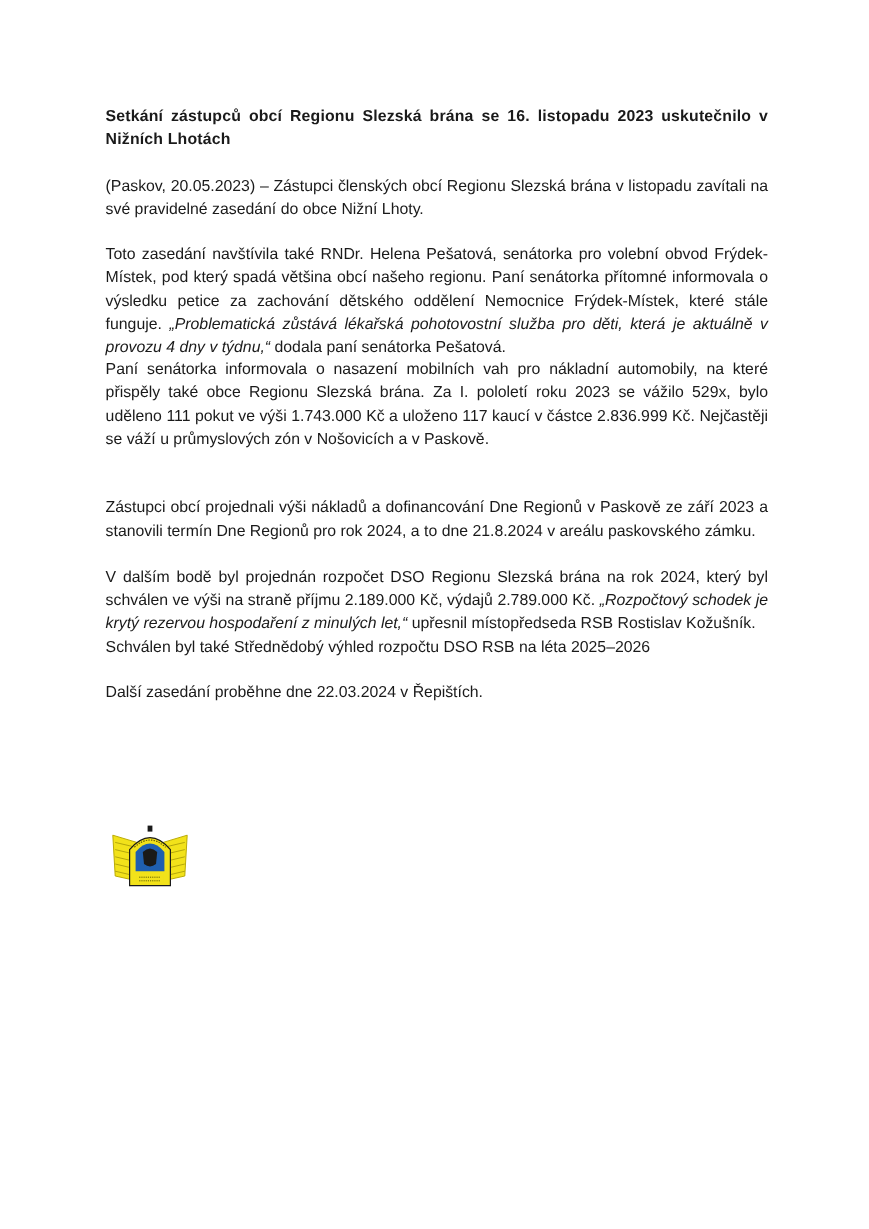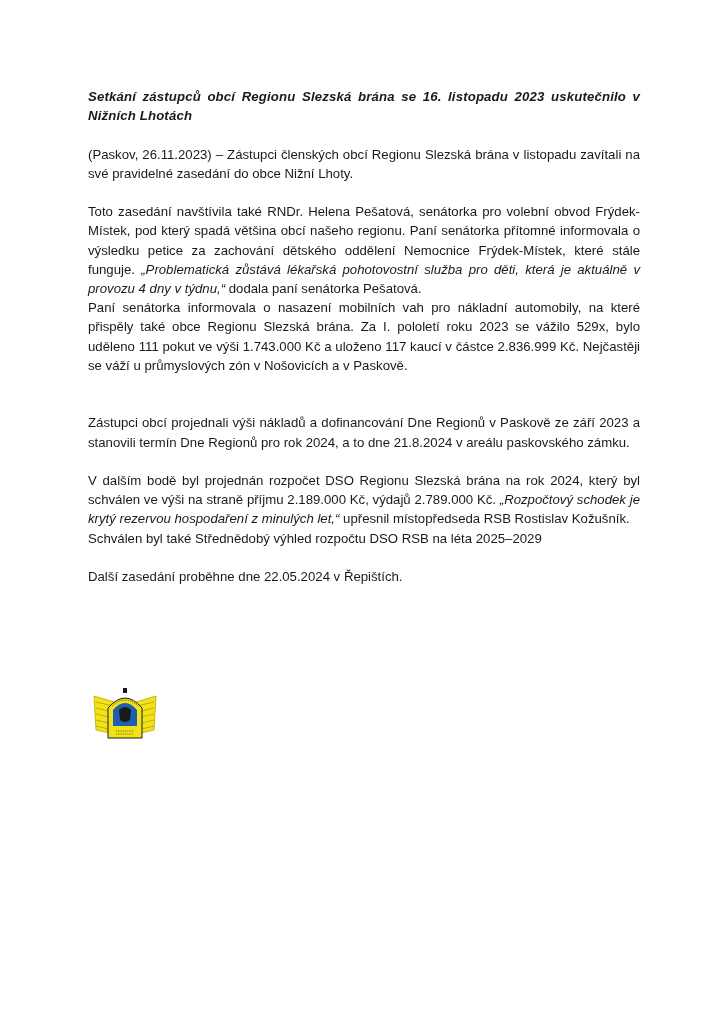--- a/index.html
+++ b/index.html
@@ -8,52 +8,52 @@
     position: absolute; left: 0; top: 0; width: 724px; height: 1024px; background: #fff;
   }
   .content {
     position: absolute; left: 88px; top: 87px; width: 552px;
     font-family: "Liberation Sans", sans-serif;
     font-size: 13.2px; line-height: 19.2px; color: #1a1a1a;
     text-align: justify;
   }
   .content p { margin: 0; }
   .gap { height: 19.2px; }
-  .title { font-weight: bold; letter-spacing: 0.15px; font-style: italic; }
+  .title { font-weight: bold; letter-spacing: 0.15px; }
   .last-left { text-align-last: left; }
   em { }
   .logo {
     position: absolute; left: 92px; top: 686px; width: 66px; height: 56px;
   }
 </style>
 </head>
 <body>
 
 <div class="page">
   <div class="content">
     <p class="title last-left">Setkání zástupců obcí Regionu Slezská brána se 16. listopadu 2023 uskutečnilo v Nižních Lhotách</p>
     <div class="gap"></div>
 
-    <p class="last-left">(Paskov, 26.11.2023) – Zástupci členských obcí Regionu Slezská brána v listopadu zavítali na své pravidelné zasedání do obce Nižní Lhoty.</p>
+    <p class="last-left">(Paskov, 20.05.2023) – Zástupci členských obcí Regionu Slezská brána v listopadu zavítali na své pravidelné zasedání do obce Nižní Lhoty.</p>
     <div class="gap"></div>
 
     <p class="last-left"><span>Toto zasedání navštívila také RNDr. Helena Pešatová, senátorka pro volební obvod Frýdek-Místek, pod který spadá většina obcí našeho regionu. Paní senátorka přítomné informovala o výsledku petice za zachování dětského oddělení Nemocnice Frýdek-Místek, které stále funguje.</span> <em>„Problematická zůstává lékařská pohotovostní služba pro děti, která je aktuálně v provozu 4 dny v týdnu,“</em><span> dodala paní senátorka Pešatová.</span></p>
     <p class="last-left">Paní senátorka informovala o nasazení mobilních vah pro nákladní automobily, na které přispěly také obce Regionu Slezská brána.  Za I. pololetí roku 2023 se vážilo 529x, bylo uděleno 111 pokut ve výši 1.743.000 Kč a uloženo 117 kaucí v částce 2.836.999 Kč. Nejčastěji se váží u průmyslových zón v Nošovicích a v Paskově.</p>
     <div class="gap"></div>
 
     <div class="gap"></div>
 
     <p class="last-left">Zástupci obcí projednali výši nákladů a dofinancování Dne Regionů v Paskově ze září 2023 a stanovili termín Dne Regionů pro rok 2024, a to dne 21.8.2024 v areálu paskovského zámku.</p>
     <div class="gap"></div>
 
     <p class="last-left"><span>V dalším bodě byl projednán rozpočet DSO Regionu Slezská brána na rok 2024, který byl schválen ve výši na straně příjmu 2.189.000 Kč, výdajů 2.789.000 Kč.  </span><em>„Rozpočtový schodek je krytý rezervou hospodaření z minulých let,“</em><span> upřesnil místopředseda RSB Rostislav Kožušník.</span></p>
-    <p class="last-left">Schválen byl také Střednědobý výhled rozpočtu DSO RSB na léta 2025–2029</p>
+    <p class="last-left">Schválen byl také Střednědobý výhled rozpočtu DSO RSB na léta 2025–2026</p>
     <div class="gap"></div>
 
-    <p class="last-left">Další zasedání proběhne dne 22.05.2024 v Řepištích.</p>
+    <p class="last-left">Další zasedání proběhne dne 22.03.2024 v Řepištích.</p>
   </div>
 
   <div class="logo">
     <svg width="66" height="56" viewBox="0 0 66 56" xmlns="http://www.w3.org/2000/svg">
 
       <path d="M2 10 L22 16 L22 48 L4 44 Z" fill="#f2e21a" stroke="#b8a800" stroke-width="0.8"></path>
       <g stroke="#8a7d00" stroke-width="0.5">
         <line x1="4" y1="16" x2="21" y2="20"></line>
         <line x1="4" y1="22" x2="21" y2="26"></line>
         <line x1="4" y1="28" x2="21" y2="32"></line>

